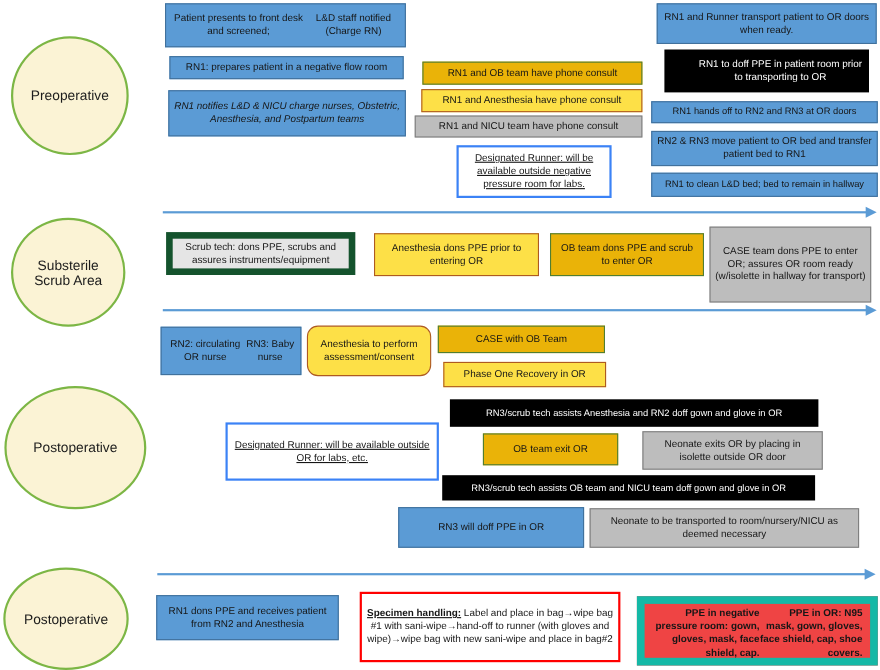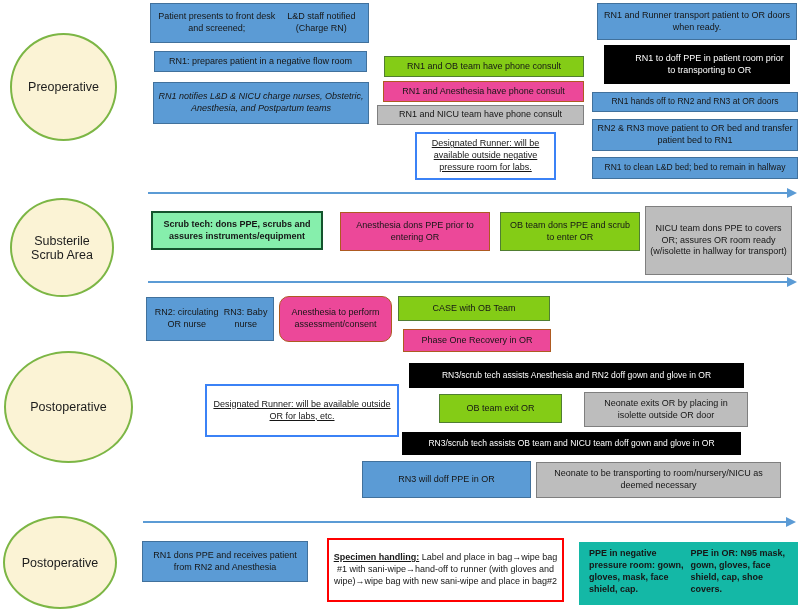--- a/index.html
+++ b/index.html
@@ -8,28 +8,28 @@
     position:relative; width:800px; height:609px; background:#fff;
     overflow:hidden; font-family:"Liberation Sans", sans-serif;
   }
   .box {
     position:absolute; box-sizing:border-box;
     display:flex; justify-content:center; align-items:center;
     text-align:center; font-size:9px; line-height:1.32; color:#161616;
     padding:1px 4px;
   }
   .blue   { background:#5B9BD5; border:1px solid #41719C; }
-  .green  { background:#84cc16; border:1px solid #507E32; }
-  .orange { background:#ec4899; border:1px solid #AE5A21; }
+  .green  { background:#eab308; border:1px solid #507E32; }
+  .orange { background:#fde047; border:1px solid #AE5A21; }
   .gray   { background:#BDBDBD; border:1px solid #7F7F7F; }
-  .yellow { background:#86efac; border:2px solid #14532d;font-weight:bold; }
+  .yellow { background:#e5e5e5; border:6px solid #14532d; }
   .black  { background:#000000; color:#ffffff; }
   .outline-orange { background:#ffffff; border:2px solid #3b82f6;text-decoration:underline; }
   .outline-red    { background:#ffffff; border:2px solid #FF0000; }
-  .outline-purple { background:#14b8a6; border:3px solid #14b8a6; font-weight:bold; text-align:left; align-items:flex-start; justify-content:center; }
+  .outline-purple { background:#ef4444; border:7px solid #14b8a6; font-weight:bold; text-align:right; align-items:flex-start; justify-content:center; }
   .fs85 { font-size:8.5px; }
   .gapline { display:block; }
   .two-para { justify-content:space-evenly; }
   .lane-circle {
     position:absolute; border-radius:50%;
     background:#FBF3D5; border:2px solid #7CB645;
     display:flex; align-items:center; justify-content:center;
     text-align:center; font-size:12.5px; color:#1c1c1c; padding:0 14px; box-sizing:border-box;
   }
   .flow-arrow { position:absolute; height:2px; background:#5B9BD5; }
@@ -81,21 +81,21 @@
   <div class="box blue" style="left:592px; top:119px; width:206px; height:32px;">RN2 &amp; RN3 move patient to OR bed and transfer patient bed to RN1</div>
 
   <div class="box blue fs85" style="left:592px; top:157px; width:206px; height:22px;">RN1 to clean L&amp;D bed; bed to remain in hallway</div>
 
   <div class="box yellow" style="left:151px; top:211px; width:172px; height:39px;">Scrub tech: dons PPE, scrubs and assures instruments/equipment</div>
 
   <div class="box orange" style="left:340px; top:212px; width:150px; height:39px;">Anesthesia dons PPE prior to entering OR</div>
 
   <div class="box green" style="left:500px; top:212px; width:140px; height:39px;">OB team dons PPE and scrub to enter OR</div>
 
-  <div class="box gray" style="left:645px; top:206px; width:147px; height:69px;">NICU team dons PPE to covers OR; assures OR room ready (w/isolette in hallway for transport)</div>
+  <div class="box gray" style="left:645px; top:206px; width:147px; height:69px;">CASE team dons PPE to enter OR; assures OR room ready (w/isolette in hallway for transport)</div>
 
   <div class="box blue two-para" style="left:146px; top:297px; width:128px; height:44px;">
     <span class="gapline">RN2: circulating OR nurse</span>
     <span class="gapline">RN3: Baby nurse</span>
   </div>
 
   <div class="box orange" style="left:279px; top:296px; width:113px; height:46px;border-radius:10px;">Anesthesia to perform assessment/consent</div>
 
   <div class="box green" style="left:398px; top:296px; width:152px; height:25px;">CASE with OB Team</div>
 
@@ -107,21 +107,21 @@
   <div class="box outline-orange" style="left:205px; top:384px; width:194px; height:53px;">Designated Runner: will be available outside OR for labs, etc.</div>
 
   <div class="box green" style="left:439px; top:394px; width:123px; height:29px;">OB team exit OR</div>
 
   <div class="box gray" style="left:584px; top:392px; width:164px; height:35px;">Neonate exits OR by placing in isolette outside OR door</div>
 
   <div class="box black fs85" style="left:402px; top:432px; width:339px; height:23px;">RN3/scrub tech assists OB team and NICU team doff gown and glove in OR</div>
 
   <div class="box blue" style="left:362px; top:461px; width:169px; height:37px;">RN3 will doff PPE in OR</div>
 
-  <div class="box gray" style="left:536px; top:462px; width:245px; height:36px;">Neonate to be transporting to room/nursery/NICU as deemed necessary</div>
+  <div class="box gray" style="left:536px; top:462px; width:245px; height:36px;">Neonate to be transported to room/nursery/NICU as deemed necessary</div>
 
   <div class="box blue" style="left:142px; top:541px; width:166px; height:41px;">RN1 dons PPE and receives patient from RN2 and Anesthesia</div>
 
   <div class="box outline-red" style="left:327px; top:538px; width:237px; height:64px;">
     <div>
       <span class="spec-title">Specimen handling:</span><span> Label and place in bag→wipe bag #1 with sani-wipe→hand-off to runner (with gloves and wipe)→wipe bag with new sani-wipe and place in bag#2</span>
     </div>
   </div>
 
   <div class="box outline-purple" style="left:579px; top:542px; width:219px; height:63px; padding:3px 7px;">

